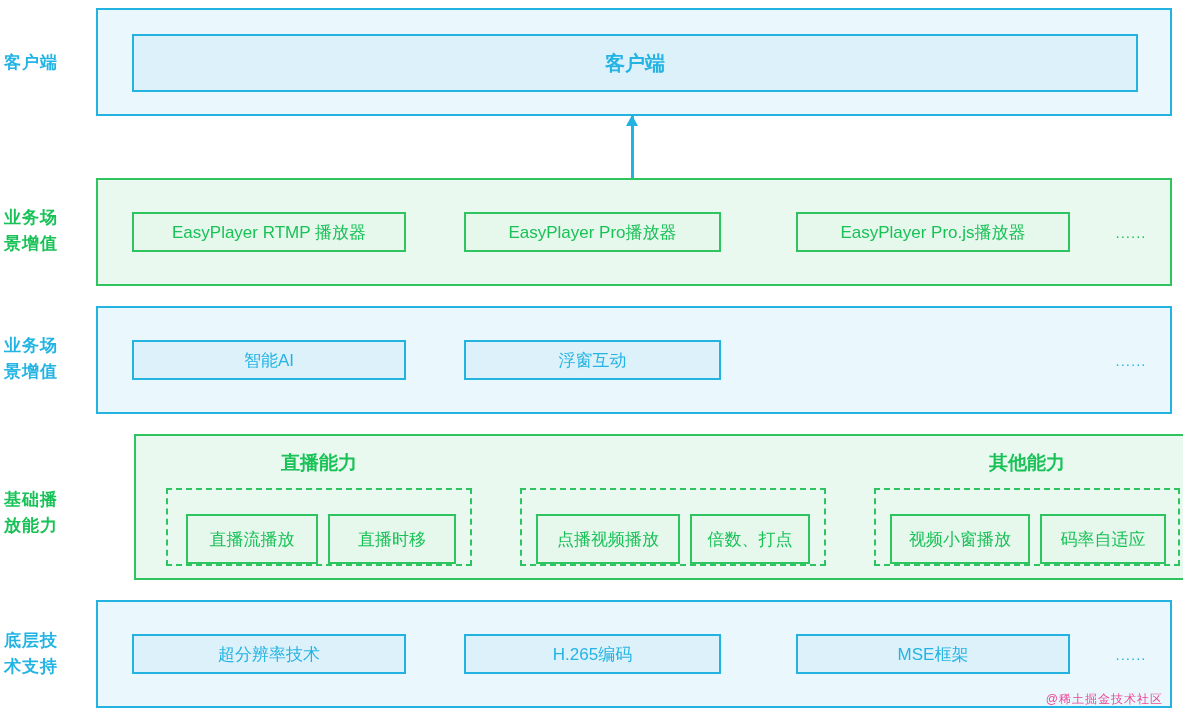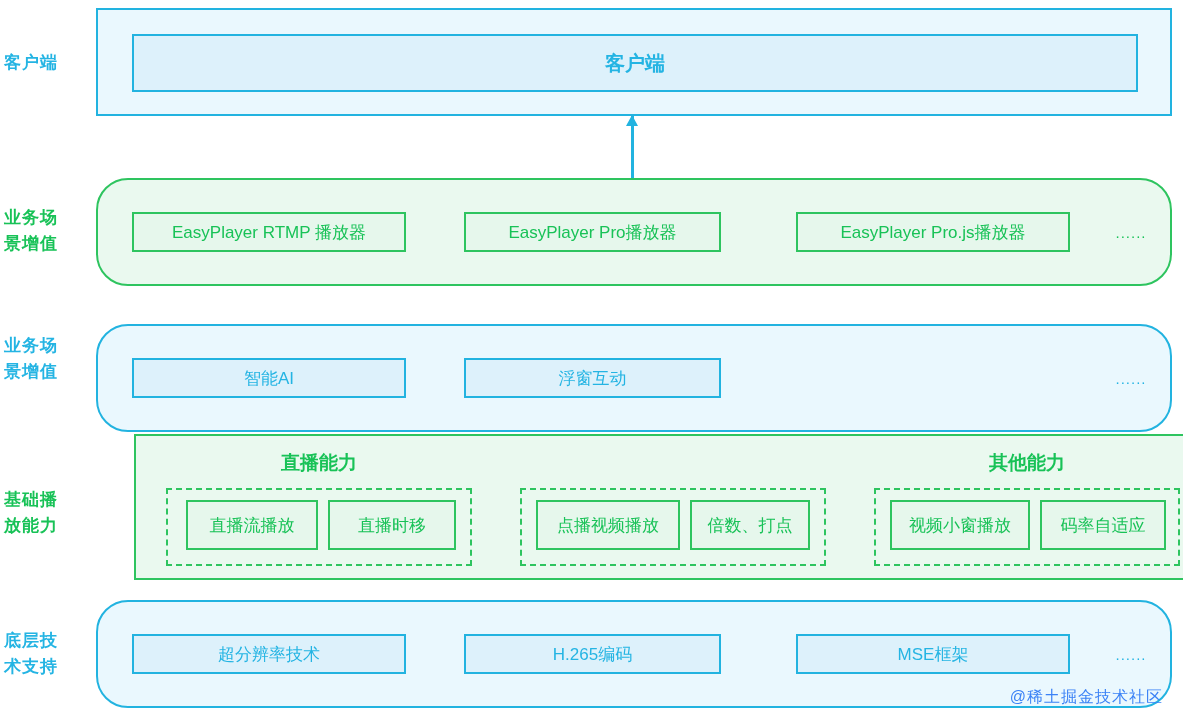--- a/index.html
+++ b/index.html
@@ -109,21 +109,21 @@
     left: -5px;
     top: -1px;
     width: 0;
     height: 0;
     border-left: 6.5px solid transparent;
     border-right: 6.5px solid transparent;
     border-bottom: 11px solid var(--blue-line);
   }
 
   
-  .triple-row { height: 108px; border-radius: 32px; }
+  .triple-row { height: 108px; }
   .triple-row .chip {
     position: absolute;
     top: 32px;
     height: 40px;
   }
   .triple-row .chip.c1 { left: 34px;  width: 274px; }
   .triple-row .chip.c2 { left: 366px; width: 257px; }
   .triple-row .chip.c3 { left: 698px; width: 274px; }
   .ellipsis {
     position: absolute;
@@ -134,21 +134,21 @@
     display: flex;
     align-items: center;
     justify-content: center;
     font-size: 15px;
     letter-spacing: 1px;
   }
   .ellipsis.blue  { color: var(--blue-text); }
   .ellipsis.green { color: var(--green-text); }
 
   #row-player  { top: 178px; }
-  #row-value   { top: 324px; }
+  #row-value   { top: 306px; }
   #row-tech    { top: 600px; }
 
   
   #row-base { top: 434px; height: 146px; margin-left: 38px; }
   .cap-group {
     position: absolute;
     top: 0;
     height: 146px;
   }
   .cap-group.g1 { left: 22px;  width: 322px; }
@@ -169,39 +169,39 @@
     position: absolute;
     top: 52px;
     left: 8px;
     width: 306px;
     height: 78px;
     box-sizing: border-box;
     border: 2px dashed var(--green-line);
   }
   .dashed-box .chip {
     position: absolute;
-    top: 10px;
+    top: 24px;
     height: 50px;
   }
   .dashed-box .chip.s1 { left: 18px;  width: 132px; }
   .dashed-box .chip.s2 { left: 160px; width: 128px; }
 
   
   .cap-group.g2 .dashed-box .chip.s1 { left: 14px;  width: 144px; }
   .cap-group.g2 .dashed-box .chip.s2 { left: 168px; width: 120px; }
   .cap-group.g3 .dashed-box .chip.s1 { left: 14px;  width: 140px; }
   .cap-group.g3 .dashed-box .chip.s2 { left: 164px; width: 126px; text-align: center; }
 
   
   #watermark {
     position: absolute;
     right: 20px;
     bottom: 12px;
-    font-size: 16px;
-    color: #3b82f6;
+    font-size: 12px;
+    color: #ec4899;
     letter-spacing: 1px;
   }
 </style>
 </head>
 <body>
 
 <div id="diagram">
 
   <div class="stage-label blue" style="top:50px;">客户端</div>
 

